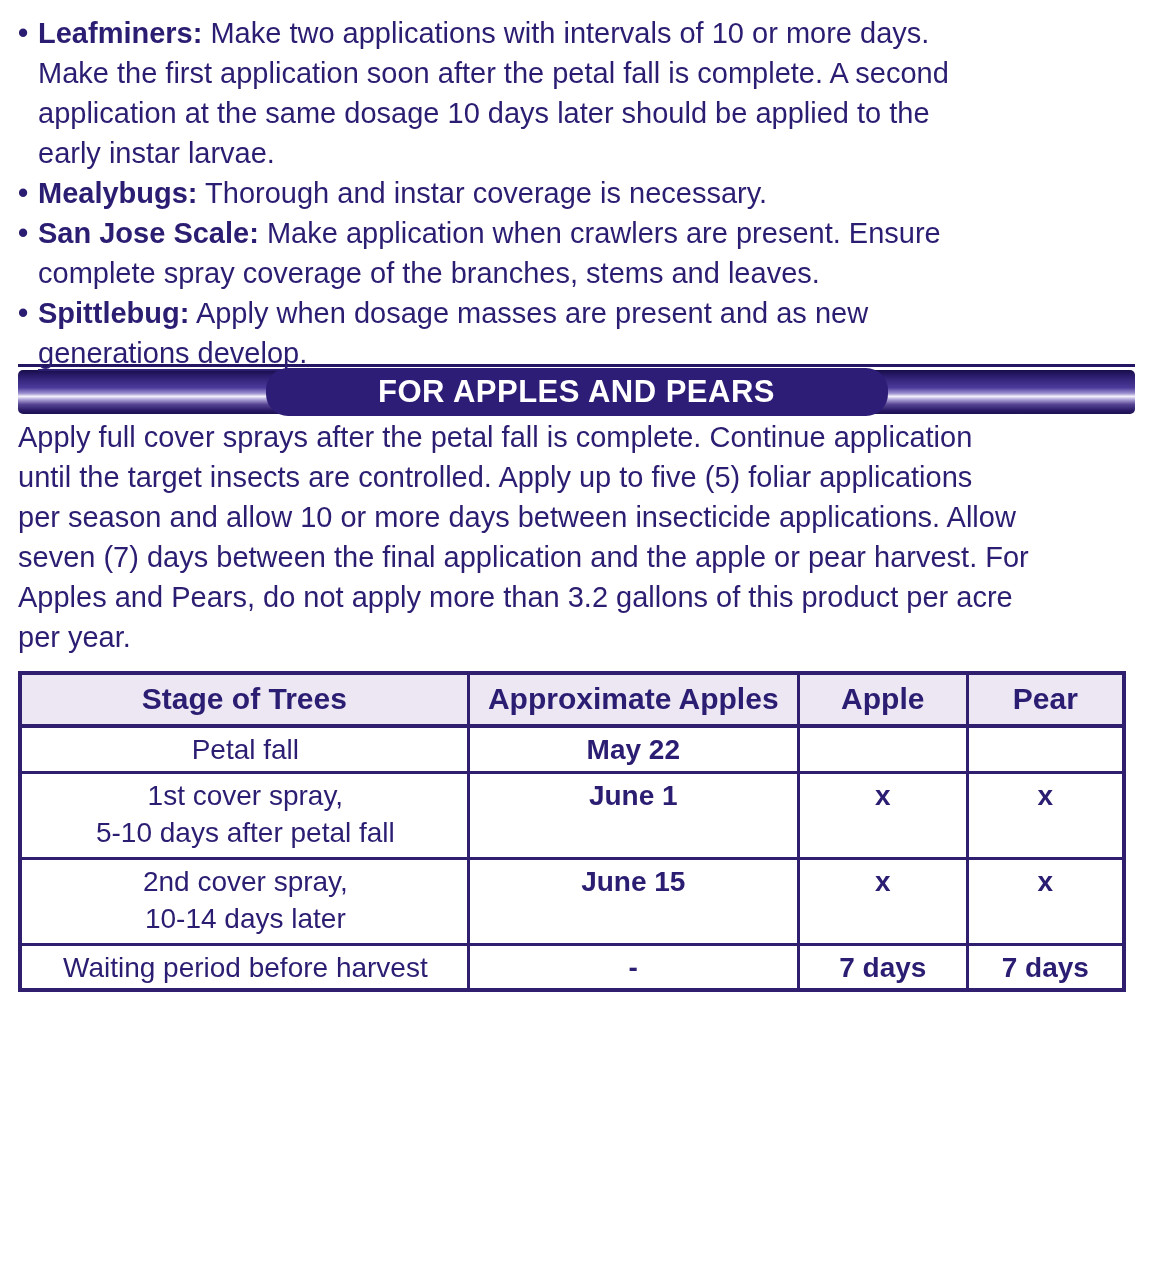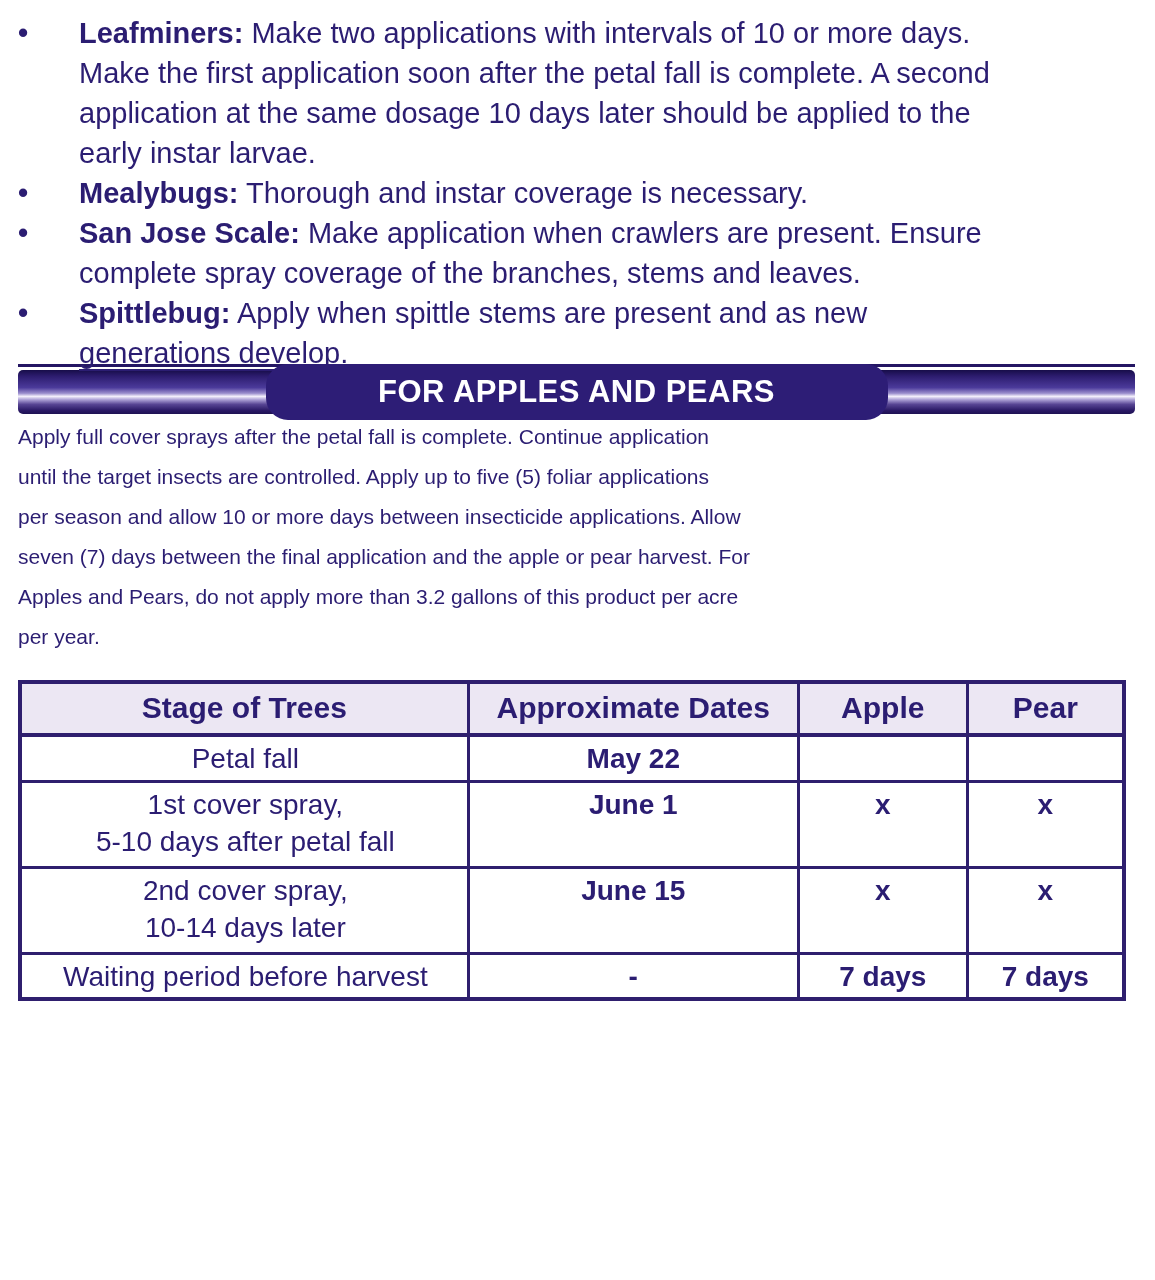--- a/index.html
+++ b/index.html
@@ -18,21 +18,21 @@
     color: var(--ink);
     font-family: "Liberation Sans", sans-serif;
     overflow: hidden;
   }
   .content { padding: 13px 20px 0 18px; }
 
   
   .bullets { }
   .bullet { display: flex; font-size: 29px; line-height: 40px; }
   .bullet .marker { flex: 0 0 20px; font-weight: bold; }
-  .bullet .btext { flex: 1; white-space: pre-line; margin-left: 41px; }
+  .bullet .btext { flex: 1; white-space: pre-line; }
   .term { font-weight: bold; }
   .u { text-decoration: underline; text-decoration-thickness: 2px; text-underline-offset: 6px; }
 
   
   .banner-wrap {
     margin-top: -9px;
     border-top: 3px solid #241663;
     padding-top: 3px;
   }
   .banner-bar {
@@ -47,41 +47,41 @@
       #b0a5d8 67%,
       #584694 78%,
       #2a1965 92%,
       #1d1152 100%);
     display: flex;
     align-items: center;
     justify-content: center;
   }
   .banner-pill {
     background: var(--banner_fill);
-    height: 56px;
+    height: 48px;
     width: 622px;
     border-radius: 22px;
     display: flex;
     align-items: center;
     justify-content: center;
   }
   .banner-title {
     color: var(--banner_text);
     font-weight: bold;
     font-size: 31px;
     letter-spacing: 0.5px;
     white-space: nowrap;
   }
 
   
   .intro {
-    font-size: 21px;
+    font-size: 29px;
     line-height: 40px;
     white-space: pre-line;
-    margin: 3px 0 23px 0;
+    margin: 3px 0 14px 0;
   }
 
   
   table.schedule {
     border-collapse: collapse;
     table-layout: fixed;
     width: 1108px;
     border: 4px solid var(--table_border);
   }
   .schedule th, .schedule td {
@@ -127,21 +127,21 @@
     </div>
 
     <div class="bullet">
       <span class="marker">•</span>
       <div class="btext"><span class="term">San Jose Scale:</span> <span>Make application when crawlers are present. Ensure
 complete spray coverage of the branches, stems and leaves.</span></div>
     </div>
 
     <div class="bullet">
       <span class="marker">•</span>
-      <div class="btext"><span class="term">Spittlebug:</span> <span>Apply when spittle stems are present and as new
+      <div class="btext"><span class="term">Spittlebug:</span> <span>Apply when dosage masses are present and as new
 </span><span class="u">generations develop.</span></div>
     </div>
 
   </div>
 
   <div class="banner-wrap">
     <div class="banner-bar">
       <div class="banner-pill">
         <span class="banner-title">FOR APPLES AND PEARS</span>
       </div>
@@ -158,21 +158,21 @@
   <table class="schedule">
     <colgroup>
       <col style="width:40.6%">
       <col style="width:29.9%">
       <col style="width:15.3%">
       <col style="width:14.2%">
     </colgroup>
     <thead>
       <tr>
         <th>Stage of Trees</th>
-        <th>Approximate Dates</th>
+        <th>Approximate Apples</th>
         <th>Apple</th>
         <th>Pear</th>
       </tr>
     </thead>
     <tbody>
       <tr class="row-short">
         <td class="stage">Petal fall</td>
         <td class="center">May 22</td>
         <td class="center"></td>
         <td class="center"></td>

